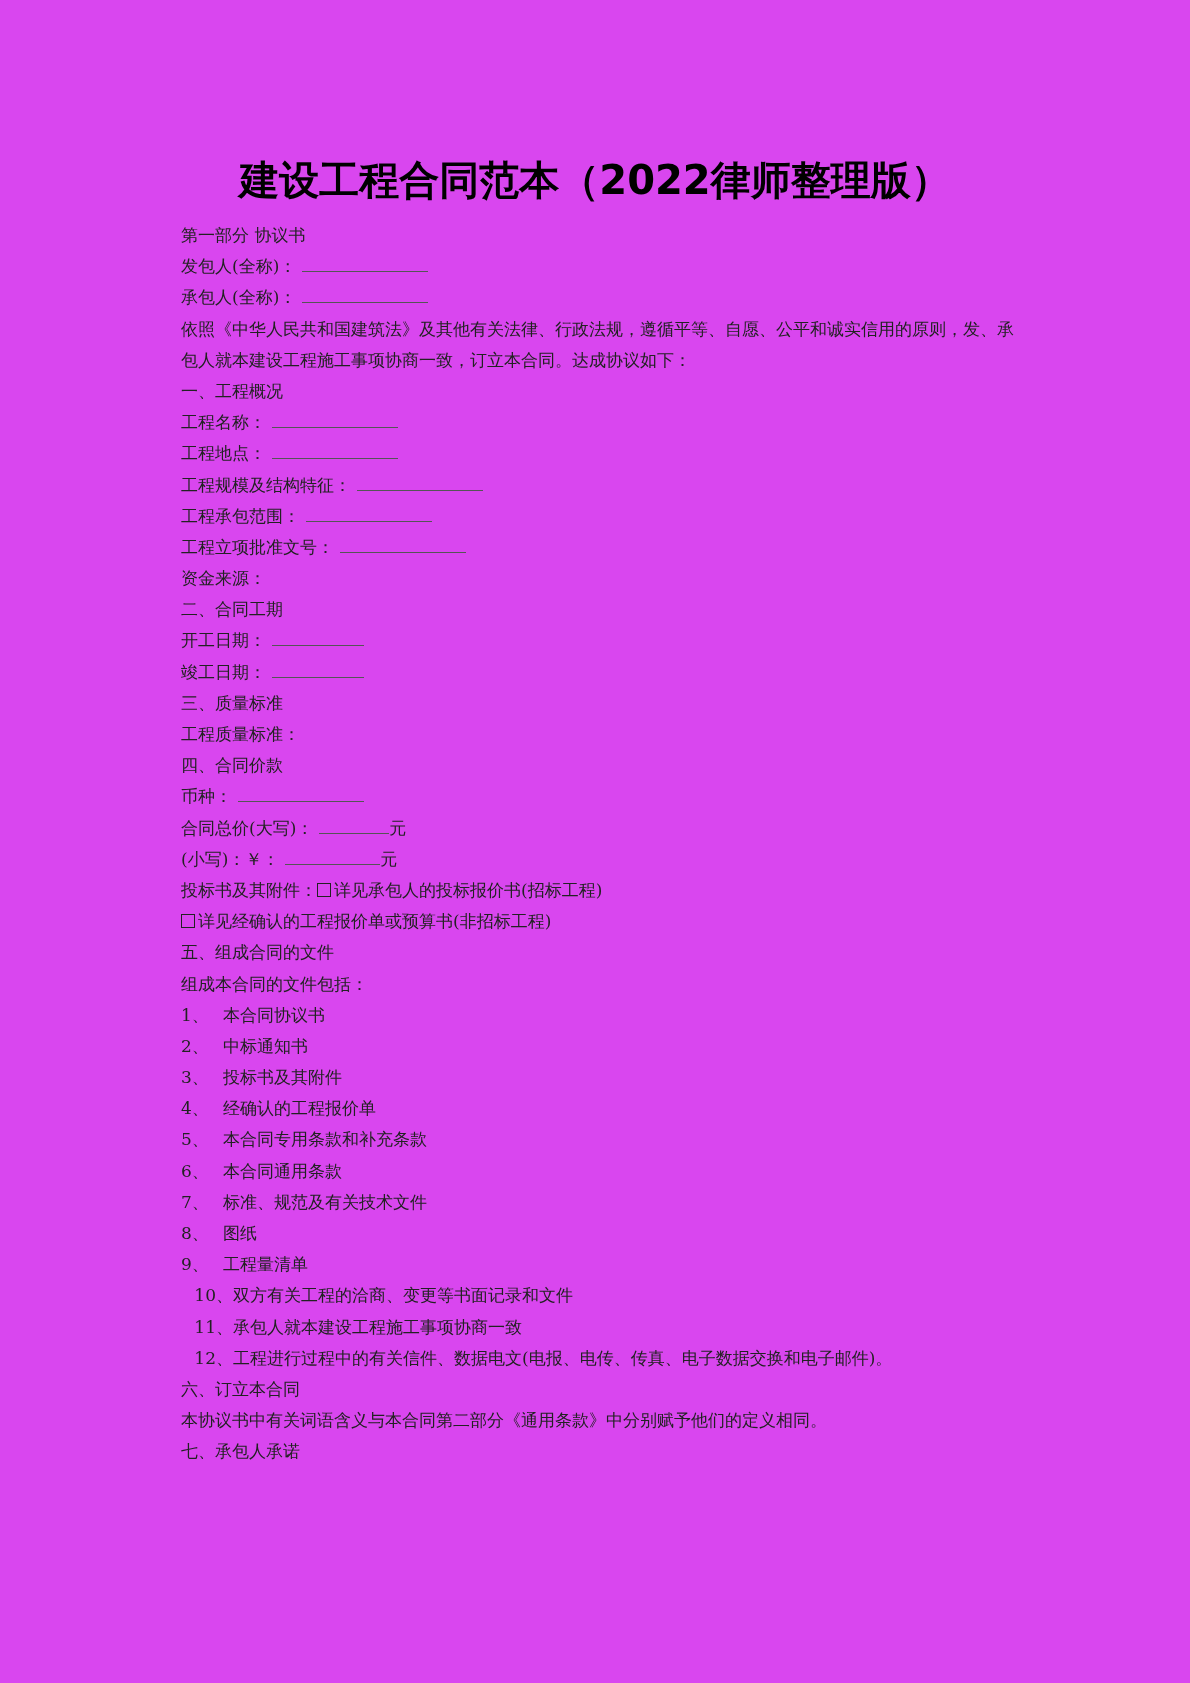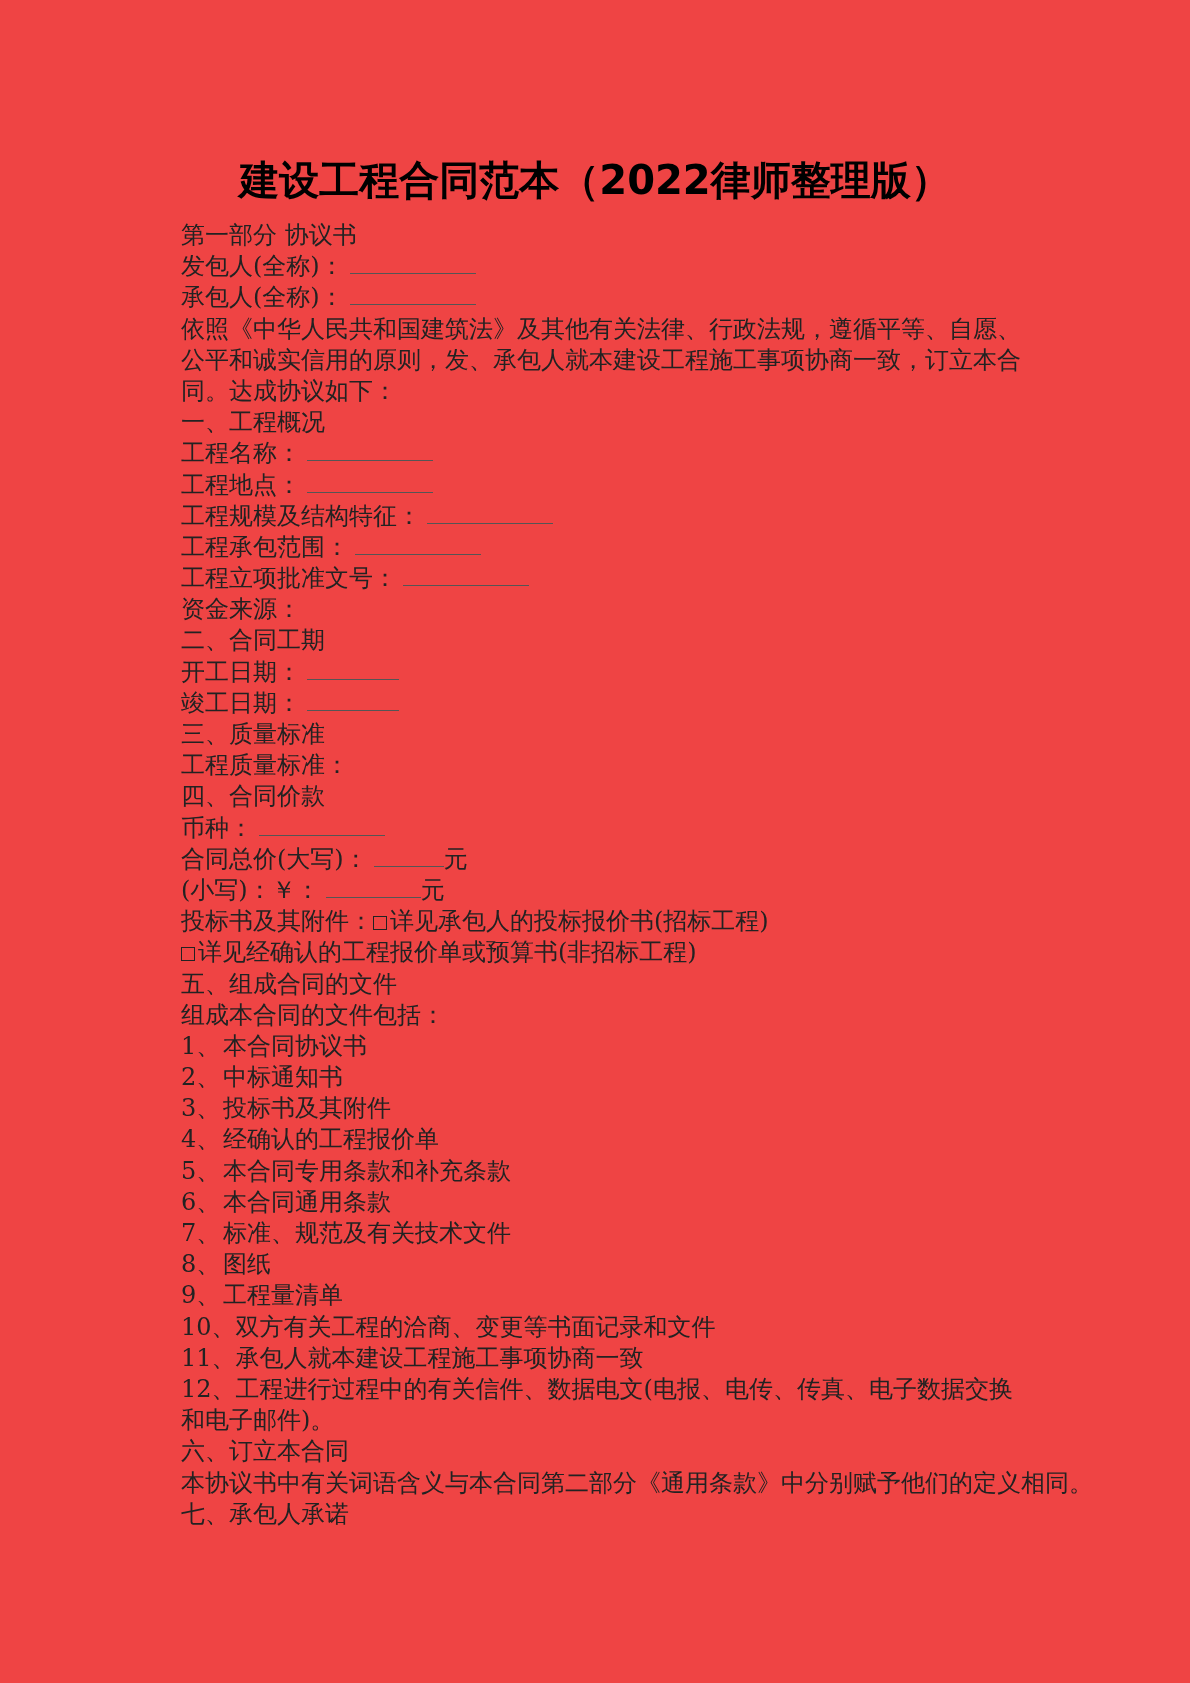--- a/index.html
+++ b/index.html
@@ -13,42 +13,42 @@
       position: relative;
       overflow: hidden;
       color: #1a1a1a;
     }
     .page {
       position: absolute;
       left: 0;
       top: 0;
       width: 1190px;
       height: 1683px;
-      background: #ef4444;
+      background: #d946ef;
     }
     .title {
       position: absolute;
       left: 0;
       top: 152px;
       width: 1190px;
       text-align: center;
       font-family: "DejaVu Sans", "Liberation Sans", sans-serif;
       font-weight: bold;
       font-size: 40px;
       line-height: 56px;
       letter-spacing: 0px;
       color: #000000;
     }
     .body {
       position: absolute;
       left: 181px;
       top: 220px;
       width: 840px;
       font-family: "DejaVu Serif", "Liberation Serif", serif;
-      font-size: 24px;
+      font-size: 17px;
       line-height: 31.2px;
       color: #222222;
     }
     .line {
       white-space: nowrap;
       height: 31.2px;
     }
     .wrap {
       white-space: normal;
       height: auto;

